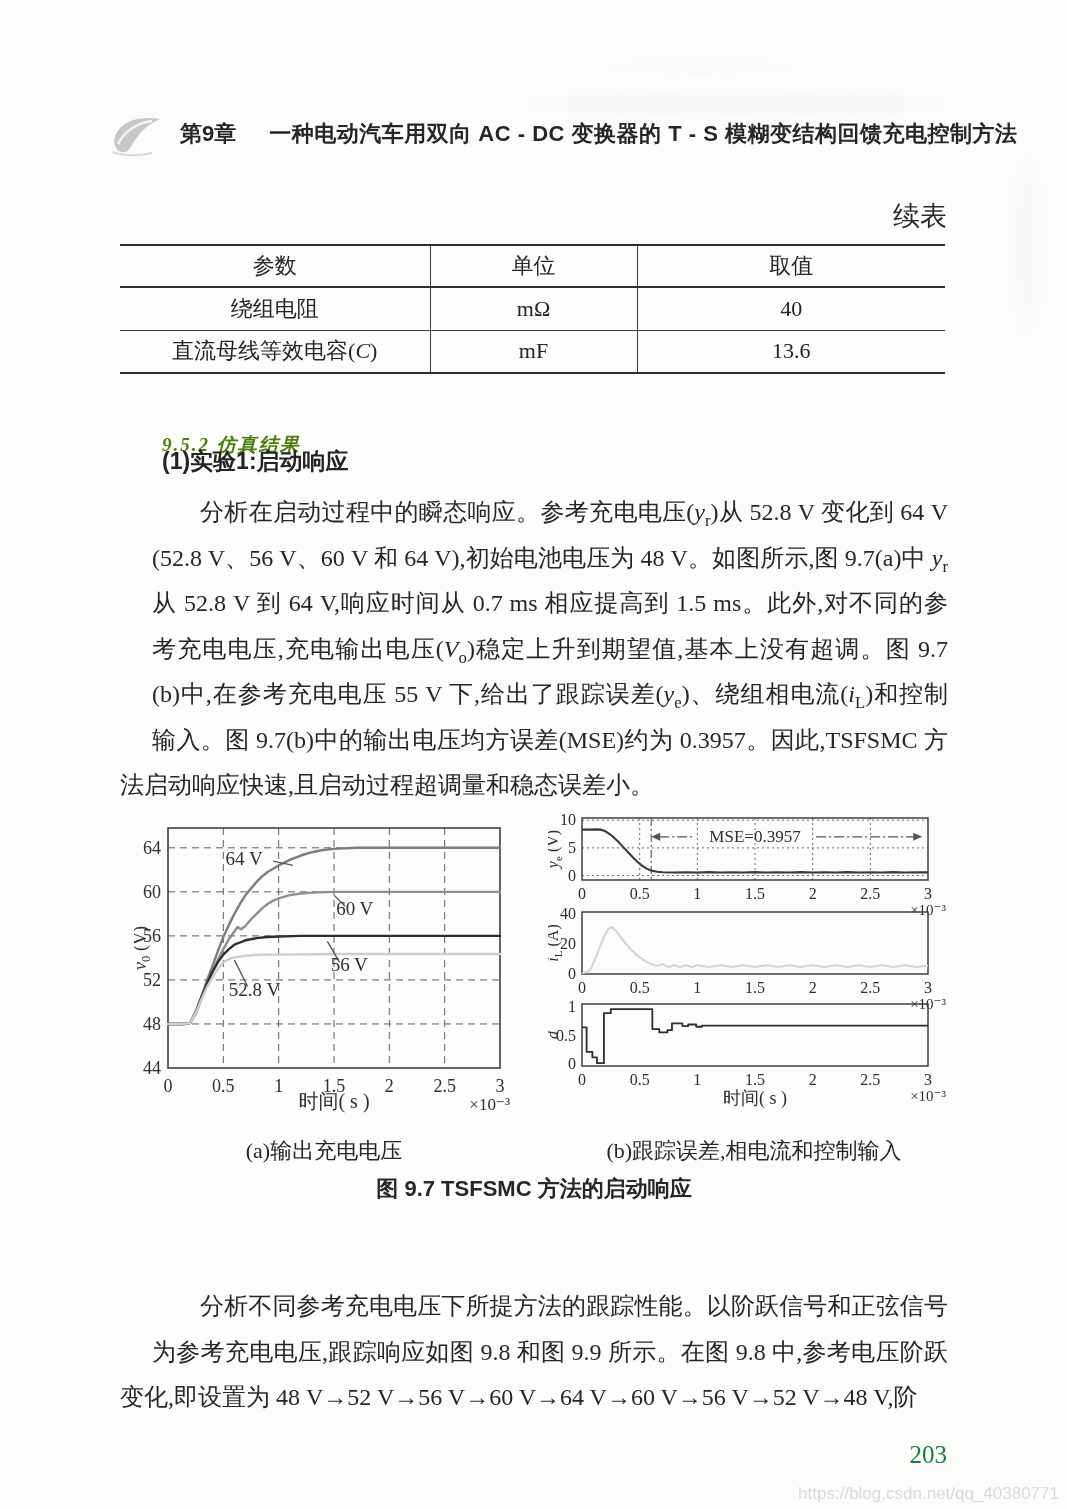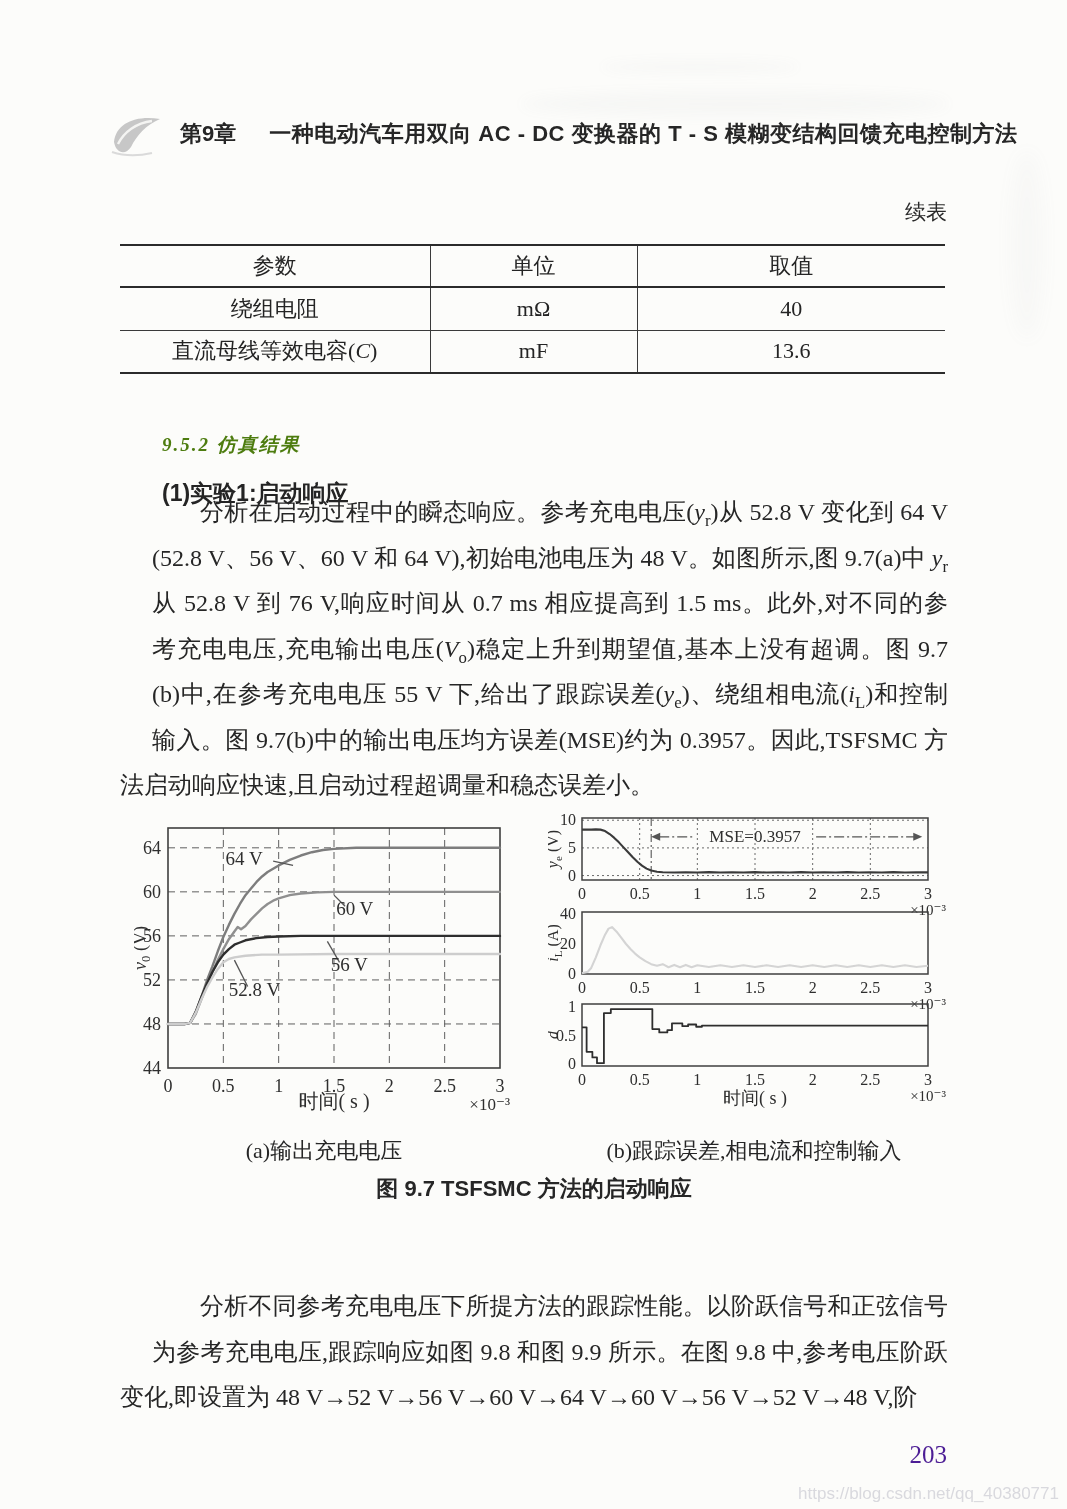--- a/index.html
+++ b/index.html
@@ -9,58 +9,58 @@
   .sm1{left:520px;top:92px;width:430px;height:24px;opacity:.05;filter:blur(7px);}
   .sm2{left:1010px;top:150px;width:34px;height:190px;opacity:.04;filter:blur(9px);}
   .sm3{left:600px;top:60px;width:200px;height:14px;opacity:.04;filter:blur(6px);}
 
   header{position:absolute;left:106px;top:110px;width:860px;display:flex;align-items:center;
          font-family:"Liberation Sans","DejaVu Sans",sans-serif;font-weight:bold;color:#262626;}
   .leaf{width:62px;height:48px;flex:0 0 62px;margin-right:12px;}
   .chapter{font-size:22px;margin-right:14px;white-space:nowrap;}
   .htitle{font-size:22px;white-space:nowrap;letter-spacing:.5px;margin-left:19px;}
 
-  .cont-label{position:absolute;right:120px;top:198px;font-size:21px;}
+  .cont-label{position:absolute;right:120px;top:198px;font-size:27px;}
 
   table.ptable{position:absolute;left:120px;top:244px;width:825px;border-collapse:collapse;
                font-size:22px;color:#242424;table-layout:fixed;}
   table.ptable th,table.ptable td{text-align:center;font-weight:normal;padding:0;}
   table.ptable thead tr{height:42px;}
   table.ptable tbody tr{height:43px;}
   table.ptable thead{border-top:2.4px solid #2b2b2b;border-bottom:2px solid #2b2b2b;}
   table.ptable tbody tr:first-child{border-bottom:1.2px solid #3a3a3a;}
   table.ptable tbody{border-bottom:2.6px solid #2b2b2b;}
   table.ptable th:nth-child(2),table.ptable td:nth-child(2){border-left:1.2px solid #3a3a3a;border-right:1.2px solid #3a3a3a;}
   col.c1{width:310px;} col.c2{width:207px;} col.c3{width:308px;}
 
   .sec-head{position:absolute;left:162px;top:392px;font-size:19px;font-weight:bold;font-style:italic;
             letter-spacing:2px;color:#4d7c0f;margin-top:40px;}
   .exp-head{position:absolute;left:162px;font-family:"Liberation Sans","DejaVu Sans",sans-serif;
-            font-size:23px;font-weight:bold;color:#242424;margin-top:32px;}
+            font-size:23px;font-weight:bold;color:#242424;}
   #exp1{top:446px;} #exp2{top:1238px;}
 
   .para{position:absolute;left:120px;width:828px;font-size:24px;color:#262626;}
   #para1{top:490px;} #para2{top:1284px;}
   .pline{height:45.5px;line-height:45.5px;text-align:justify;white-space:nowrap;}
   .pline.j{white-space:normal;margin-left:32px;}
   .pline.j::after{content:"";display:inline-block;width:100%;}
   .pline.first{text-indent:48px;}
   .pline sub{font-size:70%;}
 
   .chart{position:absolute;}
   #chartA{left:134px;top:816px;width:380px;height:318px;}
   #chartB{left:548px;top:810px;width:412px;height:330px;}
 
   .cap{position:absolute;font-size:22px;color:#262626;text-align:center;}
   #capA{left:134px;top:1136px;width:380px;}
   #capB{left:548px;top:1136px;width:412px;}
   #capMain{left:120px;top:1174px;width:828px;font-family:"Liberation Sans","DejaVu Sans",sans-serif;
            font-weight:bold;font-size:22px;}
 
-  .page-num{position:absolute;right:120px;top:1441px;font-size:25px;color:#4c1d95;}
+  .page-num{position:absolute;right:120px;top:1441px;font-size:25px;color:#15803d;}
   .watermark{position:absolute;right:8px;top:1484px;font-size:17px;color:#d9d9de;
              font-family:"Liberation Sans","DejaVu Sans",sans-serif;text-align:center;}
 </style>
 </head>
 <body>
 
 <div class="page">
   <div class="smudge sm1"></div>
   <div class="smudge sm2"></div>
   <div class="smudge sm3"></div>
@@ -105,21 +105,21 @@
         </tr>
       </tbody>
   </table>
 
   <div class="sec-head">9.5.2  仿真结果</div>
   <div class="exp-head" id="exp1">(1)实验1:启动响应</div>
 
   <div class="para" id="para1">
       <div class="pline first j">分析在启动过程中的瞬态响应。参考充电电压(<i>y</i><sub>r</sub>)从 52.8 V 变化到 64 V</div>
       <div class="pline j">(52.8 V、56 V、60 V 和 64 V),初始电池电压为 48 V。如图所示,图 9.7(a)中 <i>y</i><sub>r</sub></div>
-      <div class="pline j">从 52.8 V 到 76 V,响应时间从 0.7 ms 相应提高到 1.5 ms。此外,对不同的参</div>
+      <div class="pline j">从 52.8 V 到 64 V,响应时间从 0.7 ms 相应提高到 1.5 ms。此外,对不同的参</div>
       <div class="pline j">考充电电压,充电输出电压(<i>V</i><sub>o</sub>)稳定上升到期望值,基本上没有超调。图 9.7</div>
       <div class="pline j">(b)中,在参考充电电压 55 V 下,给出了跟踪误差(<i>y</i><sub>e</sub>)、绕组相电流(<i>i</i><sub>L</sub>)和控制</div>
       <div class="pline j">输入。图 9.7(b)中的输出电压均方误差(MSE)约为 0.3957。因此,TSFSMC 方</div>
       <div class="pline">法启动响应快速,且启动过程超调量和稳态误差小。</div>
     </div>
 
   <div class="chart" id="chartA">
     <svg id="svgA" width="380" height="318" viewBox="0 0 380 318">
         <line x1="34" x2="366" y1="207.96330275229357" y2="207.96330275229357" stroke="#5f5f5f" stroke-width="1" stroke-dasharray="7,5"></line>
         <line x1="34" x2="366" y1="163.92660550458714" y2="163.92660550458714" stroke="#5f5f5f" stroke-width="1" stroke-dasharray="7,5"></line>

